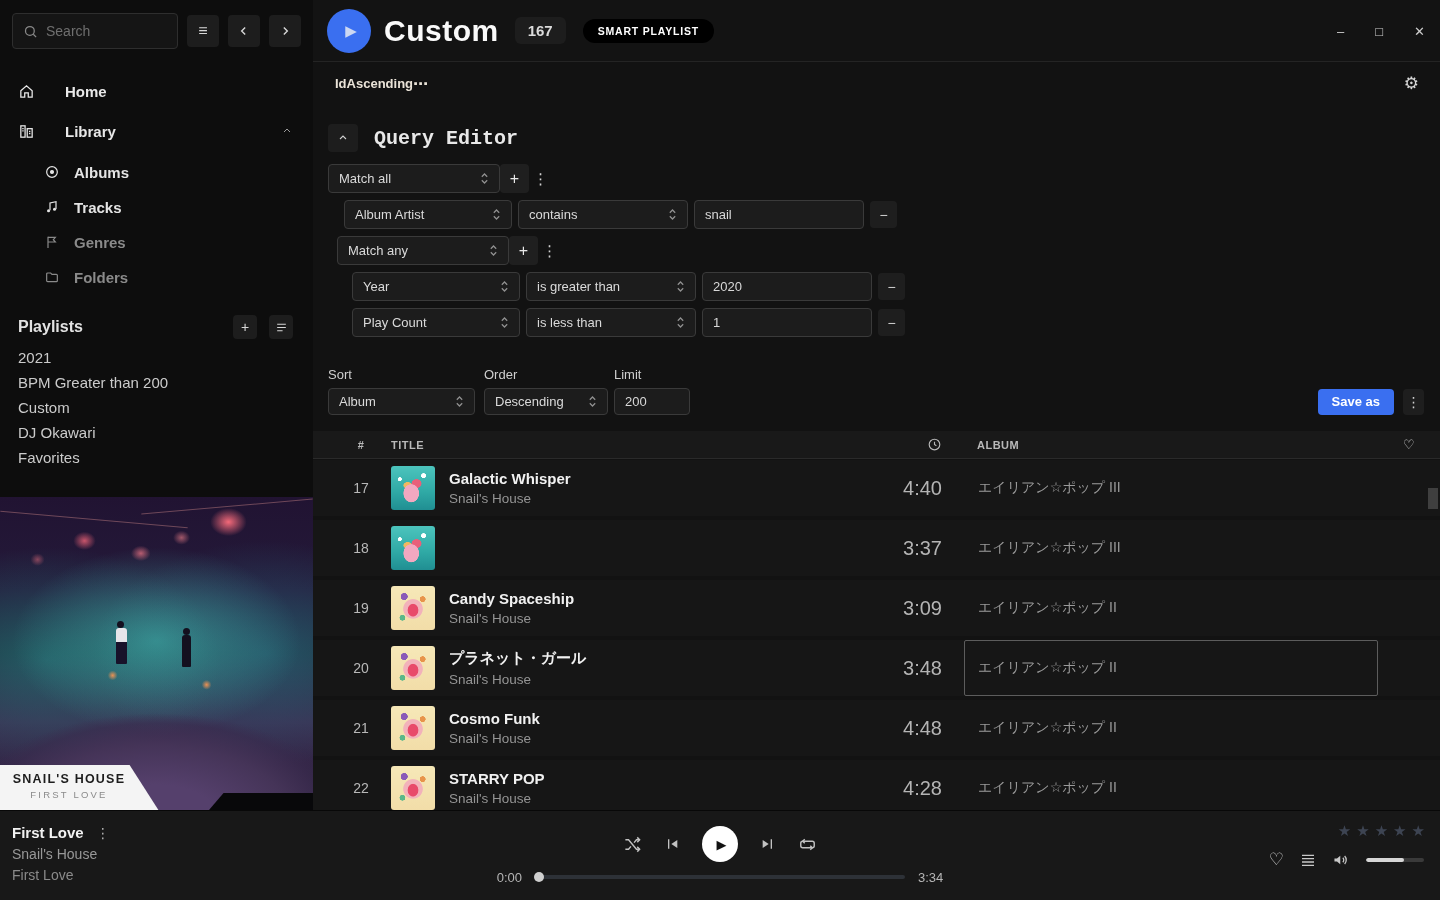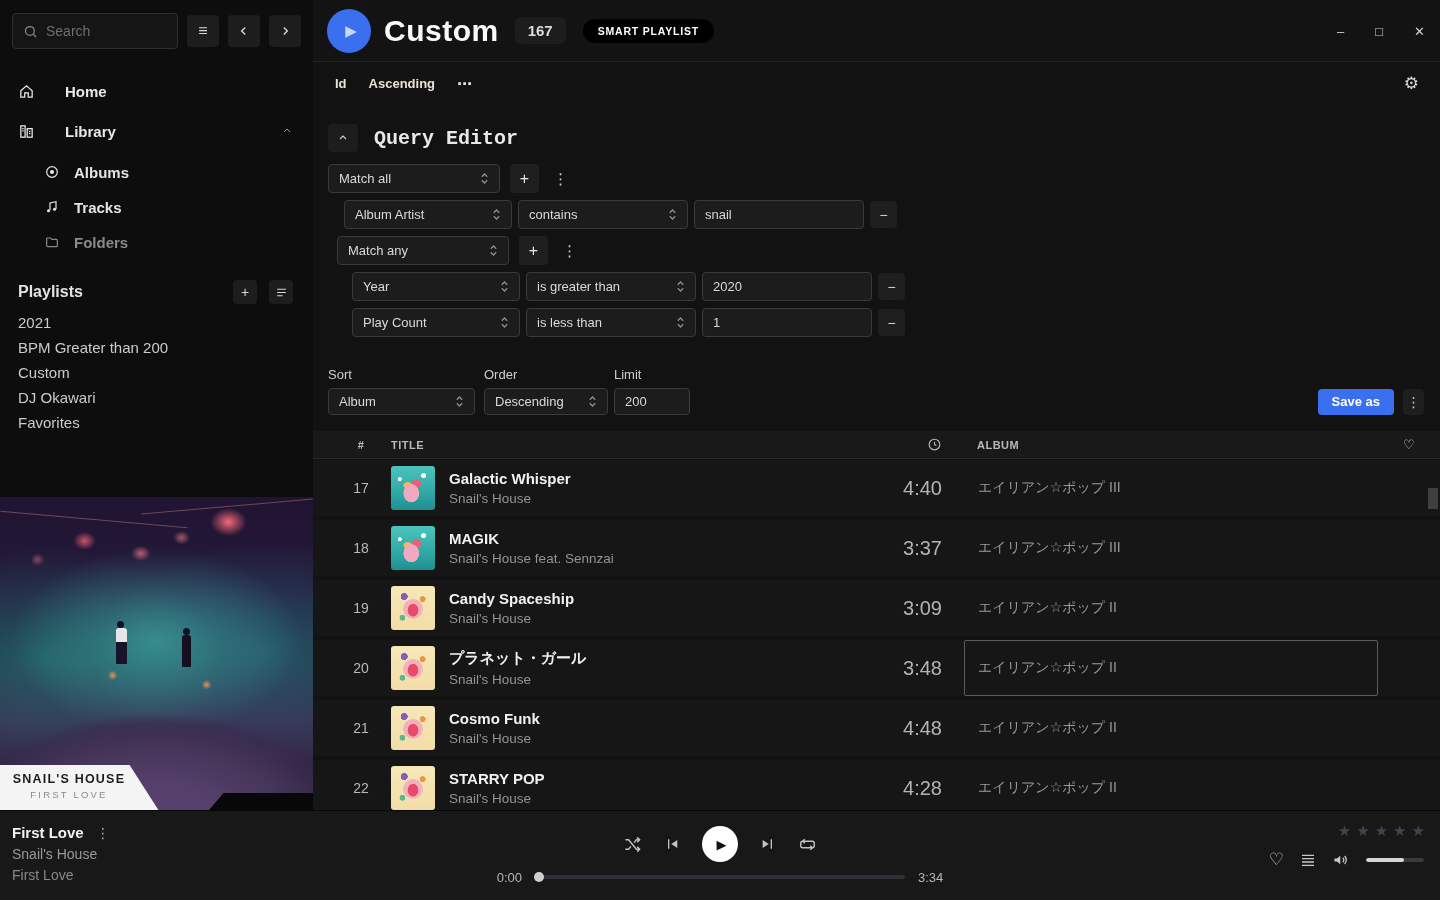--- a/index.html
+++ b/index.html
@@ -73,41 +73,41 @@
               display:flex; align-items:center; gap:13px; padding-left:14px; position:relative; }
   .play-hero { width:44px; height:44px; border-radius:50%; background:var(--accent); border:none; cursor:pointer;
                display:flex; align-items:center; justify-content:center; color:#ccd8f2; font-size:15px; padding-left:4px; }
   .m-title { font-size:30px; font-weight:800; color:#fafafa; letter-spacing:.5px; }
   .count-badge { background:#1d1d1d; border-radius:6px; padding:5px 13px; font-size:15px; font-weight:600; color:#dcdcdc; margin-left:3px; }
   .smart-badge { background:#000; border-radius:12px; padding:6px 15px; font-size:10.5px; font-weight:800;
                  letter-spacing:.8px; color:#fff; margin-left:4px; }
   .win-controls { position:absolute; right:15px; top:0; height:62px; display:flex; align-items:center; gap:31px;
                   color:#cfcfcf; font-size:13px; }
   .win-controls span { cursor:pointer; }
-  .m-toolbar { height:43px; display:flex; align-items:center; gap:22px; padding-left:22px; position:relative;
+  .m-toolbar { height:43px; display:flex; align-items:center; padding-left:22px; position:relative;
                font-size:13px; font-weight:700; color:#eae3d8; }
   .m-toolbar .more { font-size:15px; letter-spacing:1px; cursor:pointer; }
   .m-toolbar .gear { position:absolute; right:21px; font-size:17px; color:#d6d6d6; font-weight:400; cursor:pointer; }
 
   
   .qe-head { display:flex; align-items:center; gap:16px; margin:19px 0 0 15px; }
   .qe-collapse { width:30px; height:28px; background:#1d1d1d; border:none; border-radius:4px; cursor:pointer;
                  display:flex; align-items:center; justify-content:center; color:#d0d0d0; }
   .qe-title { font-size:20px; font-weight:600; color:#e8e8e8;font-family:Liberation Mono, monospace; }
   .sel { display:flex; align-items:center; justify-content:space-between; background:#1c1c1c;
          border:1px solid #3a3a3a; border-radius:4px; height:29px; padding:0 10px;
          font-size:13px; color:#dadada; cursor:pointer; }
   .q-input { background:#1c1c1c; border:1px solid #3a3a3a; border-radius:4px; height:29px; padding:0 10px;
              font-size:13px; color:#d8d8d8; font-family:inherit; outline:none; }
   .sq { width:29px; height:29px; background:#1f1f1f; border:none; border-radius:4px; color:#e8e8e8;
         font-size:16px; display:flex; align-items:center; justify-content:center; cursor:pointer; }
   .kebab { background:transparent; border:none; color:#d0d0d0; font-size:15px; cursor:pointer; padding:0 4px; }
   .minus-btn { width:27px; height:27px; background:#1e1e1e; border:none; border-radius:4px; color:#d0d0d0;
                font-size:14px; display:flex; align-items:center; justify-content:center; cursor:pointer; align-self:center; }
-  .q-group-head { display:flex; align-items:center; gap:10px; }
+  .q-group-head { display:flex; align-items:center; }
   .q-rule { display:flex; align-items:center; gap:6px; }
   .g1h { margin:12px 0 0 15px; } .g1r { margin:7px 0 0 31px; }
   .g2h { margin:7px 0 0 24px; }  .g2r { margin:7px 0 0 39px; }
   .w172{width:172px} .w168{width:168px} .w170{width:170px} .w147{width:147px} .w124{width:124px} .w76{width:76px}
 
   .meta-labels { display:flex; margin:30px 0 0 15px; font-size:13px; color:#cfcfcf; }
   .meta-labels .l1{width:147px} .meta-labels .l2{width:124px; margin-left:9px} .meta-labels .l3{margin-left:6px}
   .meta-row { display:flex; align-items:center; margin:6px 16px 0 15px; }
   .meta-row .sel, .meta-row .q-input { height:27px; }
   .meta-row .g { margin-left:9px; } .meta-row .g2 { margin-left:6px; }
@@ -258,20 +258,29 @@
             <path d="M9 17V6l9-2v11"></path>
             <circle cx="6.8" cy="17.5" r="2.3" fill="currentColor" stroke="none"></circle>
             <circle cx="15.8" cy="15.5" r="2.3" fill="currentColor" stroke="none"></circle>
           </svg>
         </span>
       <span>Tracks</span>
     </div>
     <div class="lib-item muted">
       <span>
           <svg width="16" height="16" viewBox="0 0 24 24" fill="none" stroke="currentColor" stroke-width="1.8">
+            <path d="M6 21V4"></path>
+            <path d="M6 5h11l-3 3.5 3 3.5H6"></path>
+          </svg>
+        </span>
+      <span>Genres</span>
+    </div>
+    <div class="lib-item muted">
+      <span>
+          <svg width="16" height="16" viewBox="0 0 24 24" fill="none" stroke="currentColor" stroke-width="1.8">
             <path d="M4 7.5A1.5 1.5 0 015.5 6H10l2 2h6.5A1.5 1.5 0 0120 9.5v8A1.5 1.5 0 0118.5 19h-13A1.5 1.5 0 014 17.5z"></path>
           </svg>
         </span>
       <span>Folders</span>
     </div>
   </div>
 
   <div class="pl-head">
     <span class="pl-title">Playlists</span>
     <span class="btns">
@@ -502,24 +511,20 @@
       <div class="c-dur">4:40</div>
       <div class="c-album" data-focused="false">
         <span>エイリアン☆ポップ III</span>
       </div>
       <div class="c-fav"></div>
     </div>
       <div class="row">
       <div class="c-num">18</div>
       <div class="c-main">
         <div class="thumb" data-art="teal"></div>
-        <div>
-          <div class="t-title">MAGIK</div>
-          <div class="t-artist">Snail's House feat. Sennzai</div>
-        </div>
       </div>
       <div class="c-dur">3:37</div>
       <div class="c-album" data-focused="false">
         <span>エイリアン☆ポップ III</span>
       </div>
       <div class="c-fav"></div>
     </div>
       <div class="row">
       <div class="c-num">19</div>
       <div class="c-main">

